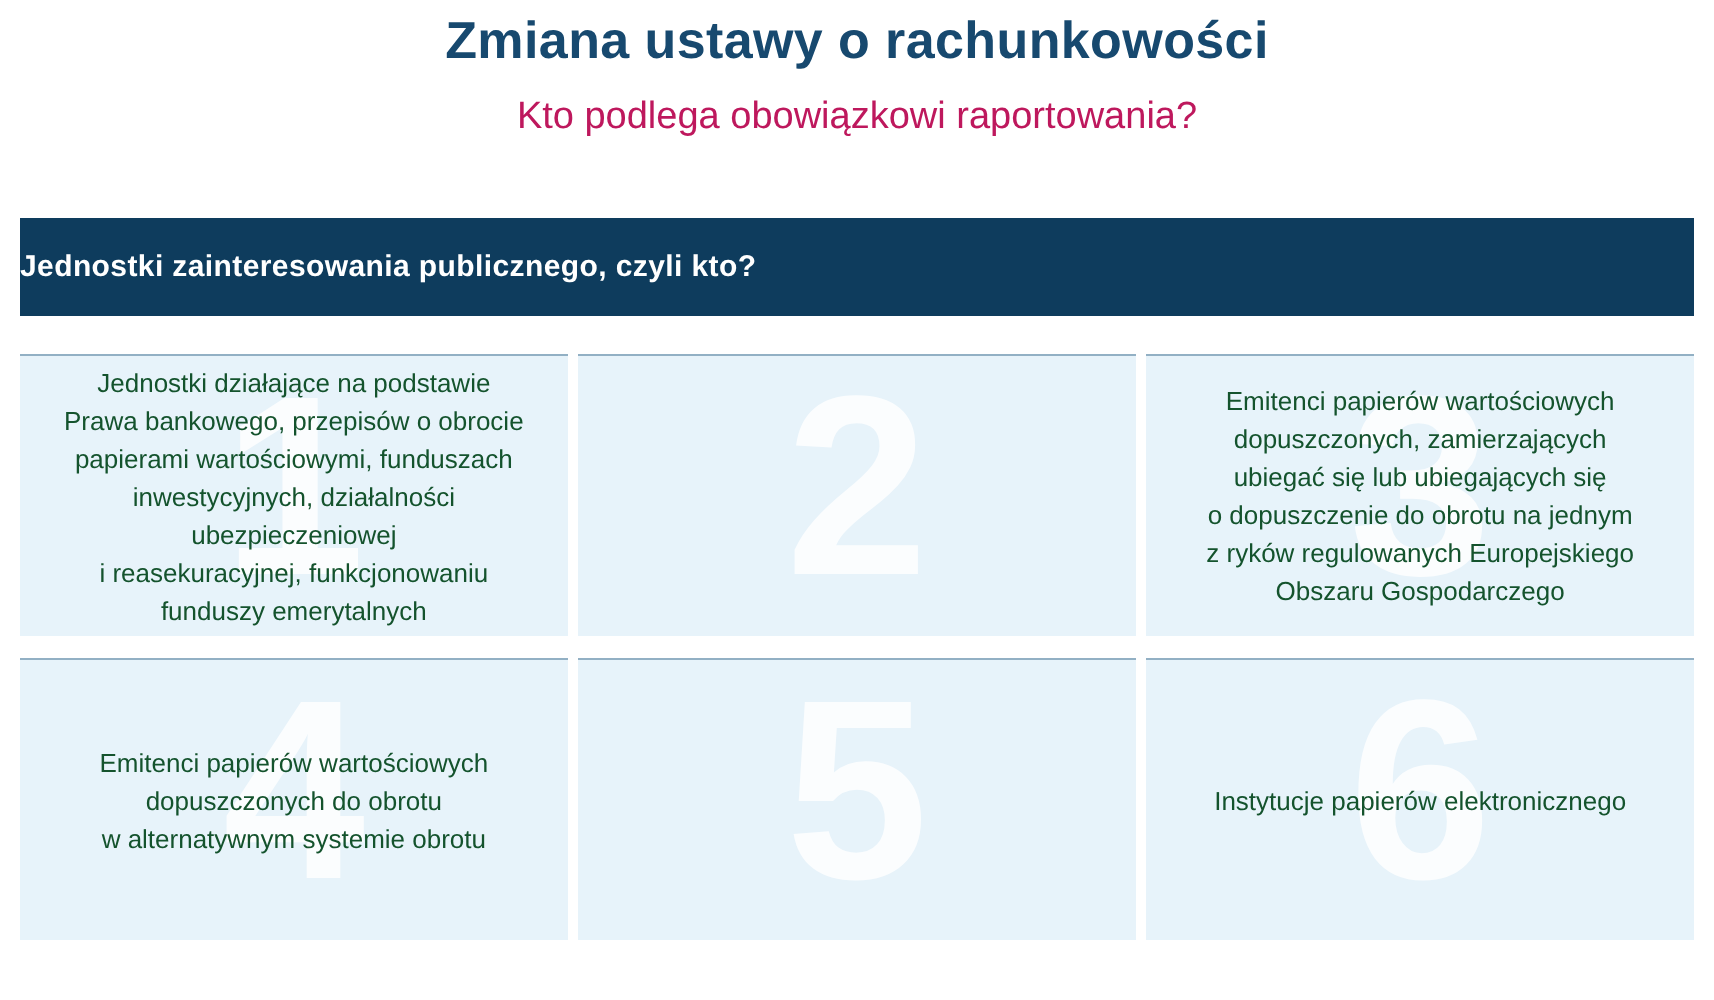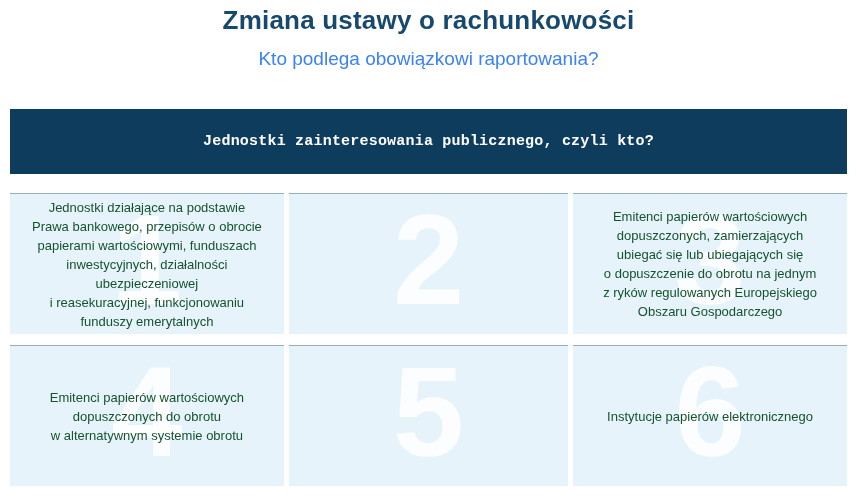--- a/index.html
+++ b/index.html
@@ -18,30 +18,29 @@
     font-weight: bold;
     color: #17496f;
     letter-spacing: 0.2px;
   }
   .page-subtitle {
     margin: 13px 0 0;
     text-align: center;
     font-size: 19px;
     line-height: 22px;
     font-weight: 400;
-    color: #3b82f6;
+    color: #be185d;
   }
   .banner {
     margin: 39px 10px 0;
-    height: 65px;
+    height: 49px;
     background: #0e3c5d;
     display: flex;
     align-items: center;
-    justify-content: center;
-    font-family: Liberation Mono, monospace;
+    justify-content: flex-start;
   }
   .banner-label {
     color: #ffffff;
     font-size: 15px;
     font-weight: bold;
     letter-spacing: 0.2px;
   }
   .cards-grid {
     margin: 19px 10px 0;
     display: grid;

